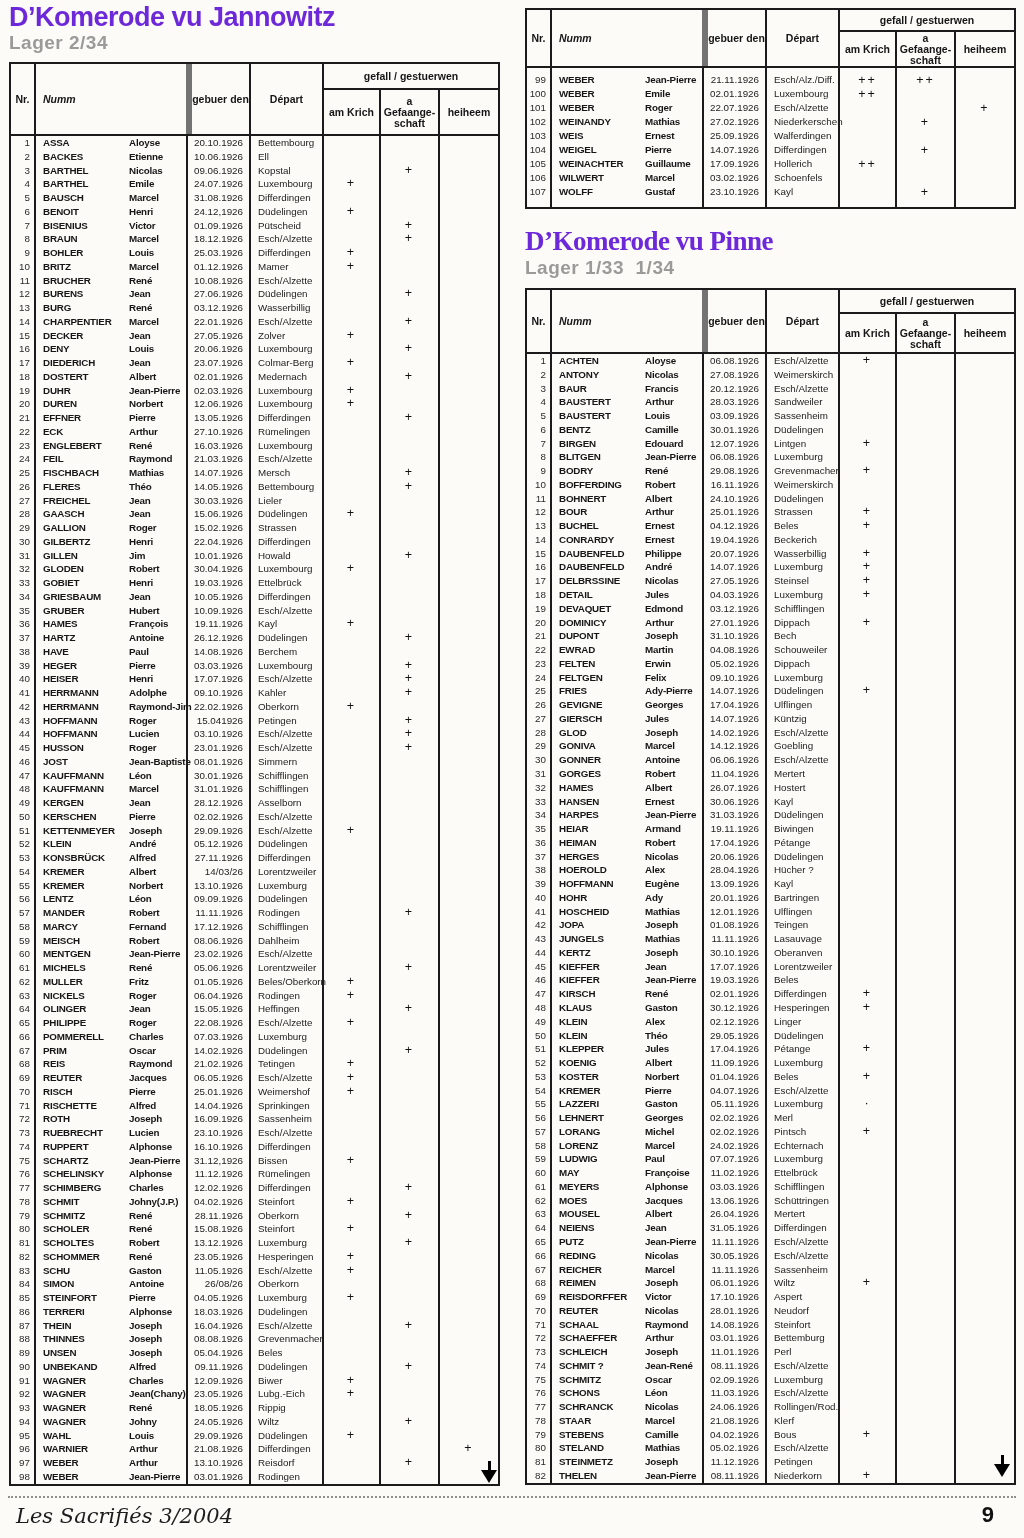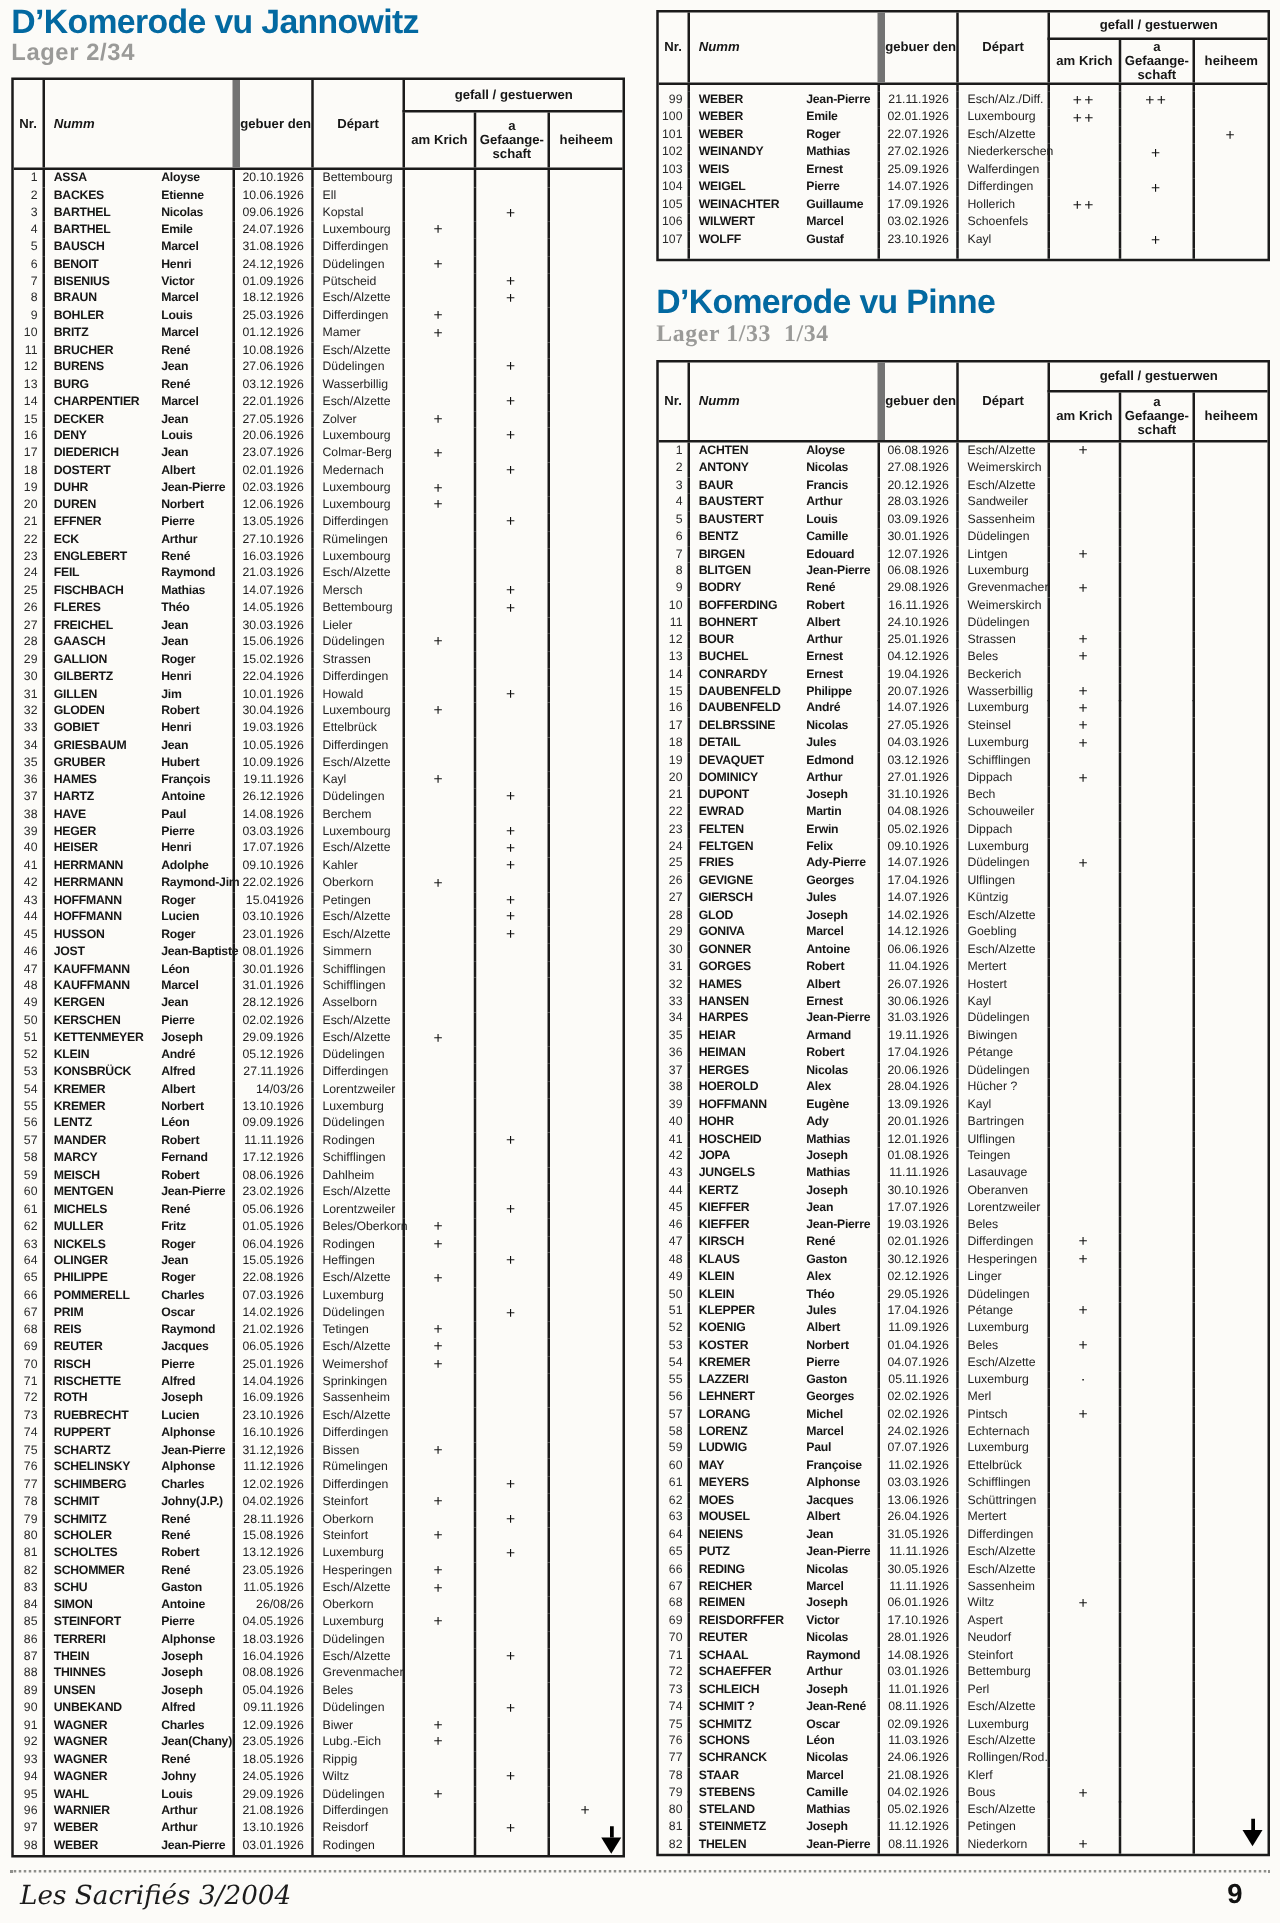--- a/index.html
+++ b/index.html
@@ -5,21 +5,21 @@
   html,body{margin:0;padding:0;}
   body{
     width:1024px;height:1538px;position:relative;
     background:#fcfbf8;
     font-family:"Liberation Sans",sans-serif;
     color:#161616;
     overflow:hidden;
   }
   .title{
     position:absolute;
-    font-size:27px;font-weight:bold;letter-spacing:-0.5px;color:#0369a1;
+    font-size:27px;font-weight:bold;letter-spacing:-0.5px;color:#6d28d9;
     white-space:nowrap;
   }
   .subtitle{
     position:absolute;
     font-size:19px;font-weight:bold;letter-spacing:0.5px;color:#9a9a98;
     white-space:nowrap;
   }
   .doc-table{
     position:absolute;width:487px;
     border:2px solid #1b1b1b;
@@ -1524,22 +1524,22 @@
     <div class="td"></div>
       <div class="td b"></div>
       <div class="td b"></div>
       <div class="td b"></div>
     <div class="td b"></div>
       <div class="td b"></div>
       <div class="td b"></div>
   </div>
 </div>
 
-<div class="title" style="left:525px;top:226px;">D’Komerode vu Pinne</div>
-<div class="subtitle" style="left:525px;top:257px;font-family:Liberation Serif, serif;">Lager 1/33&nbsp;&nbsp;1/34</div>
+<div class="title" style="left:525px;top:226px;font-family:Liberation Serif, serif;">D’Komerode vu Pinne</div>
+<div class="subtitle" style="left:525px;top:257px;">Lager 1/33&nbsp;&nbsp;1/34</div>
 
 <div class="doc-table" id="table-pinne">
   <div class="thead">
     <div class="th h-nr">Nr.</div>
     <div class="th h-numm">Numm</div>
     <div class="th h-born">gebuer den</div>
     <div class="th h-depart">Départ</div>
     <div class="th h-group">gefall / gestuerwen</div>
     <div class="th h-krich">am Krich</div>
     <div class="th h-gef">a Gefaange-schaft</div>

